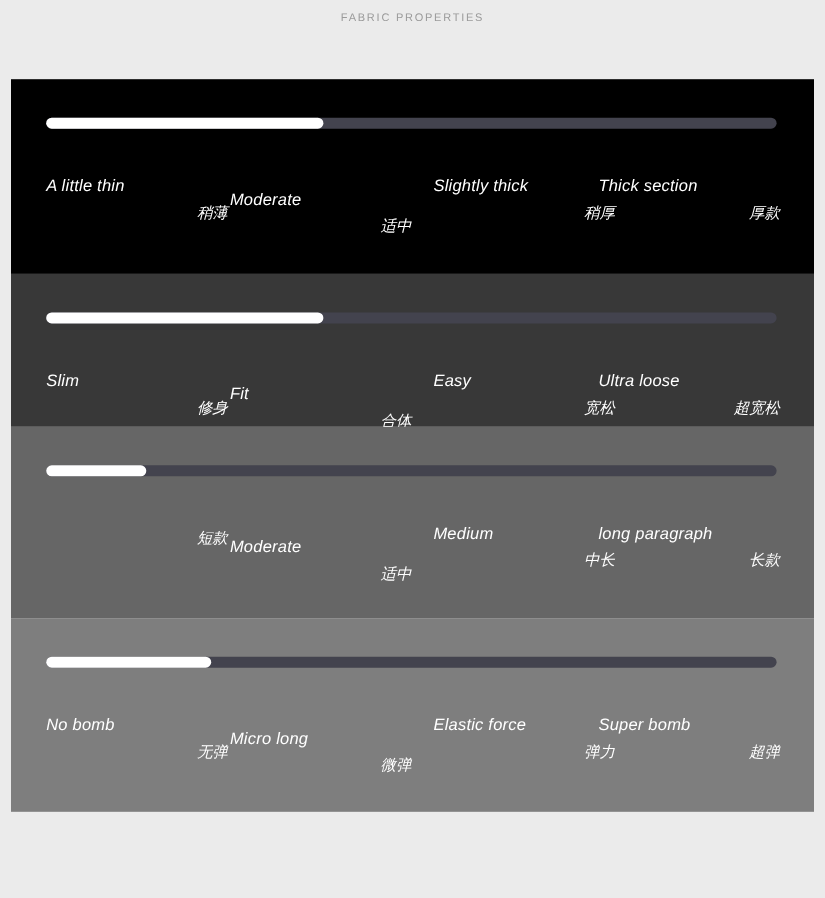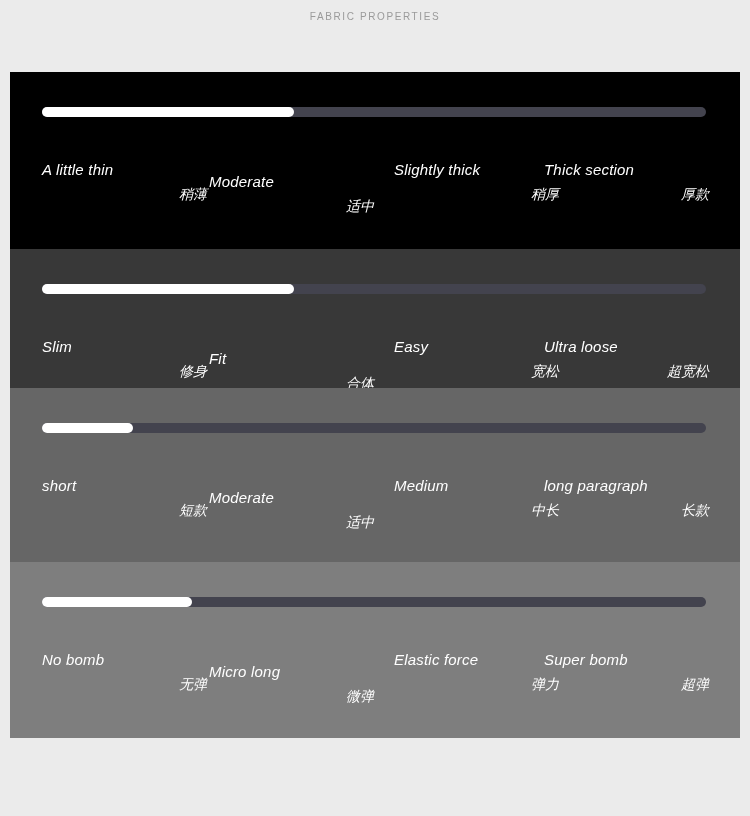--- a/index.html
+++ b/index.html
@@ -188,21 +188,20 @@
       </div>
     </div>
 
     <div class="prop-section s3">
       <div class="bar-wrap">
         <div class="bar-track"></div>
         <div class="bar-fill" style="width: 13.7%;"></div>
       </div>
       <div class="labels">
         <div class="label-col c0">
-          <span class="label-en">short</span>
           <span class="label-zh">短款</span>
         </div>
         <div class="label-col c1">
           <span class="label-en">Moderate</span>
           <span class="label-zh">适中</span>
         </div>
         <div class="label-col c2">
           <span class="label-en">Medium</span>
           <span class="label-zh">中长</span>
         </div>

